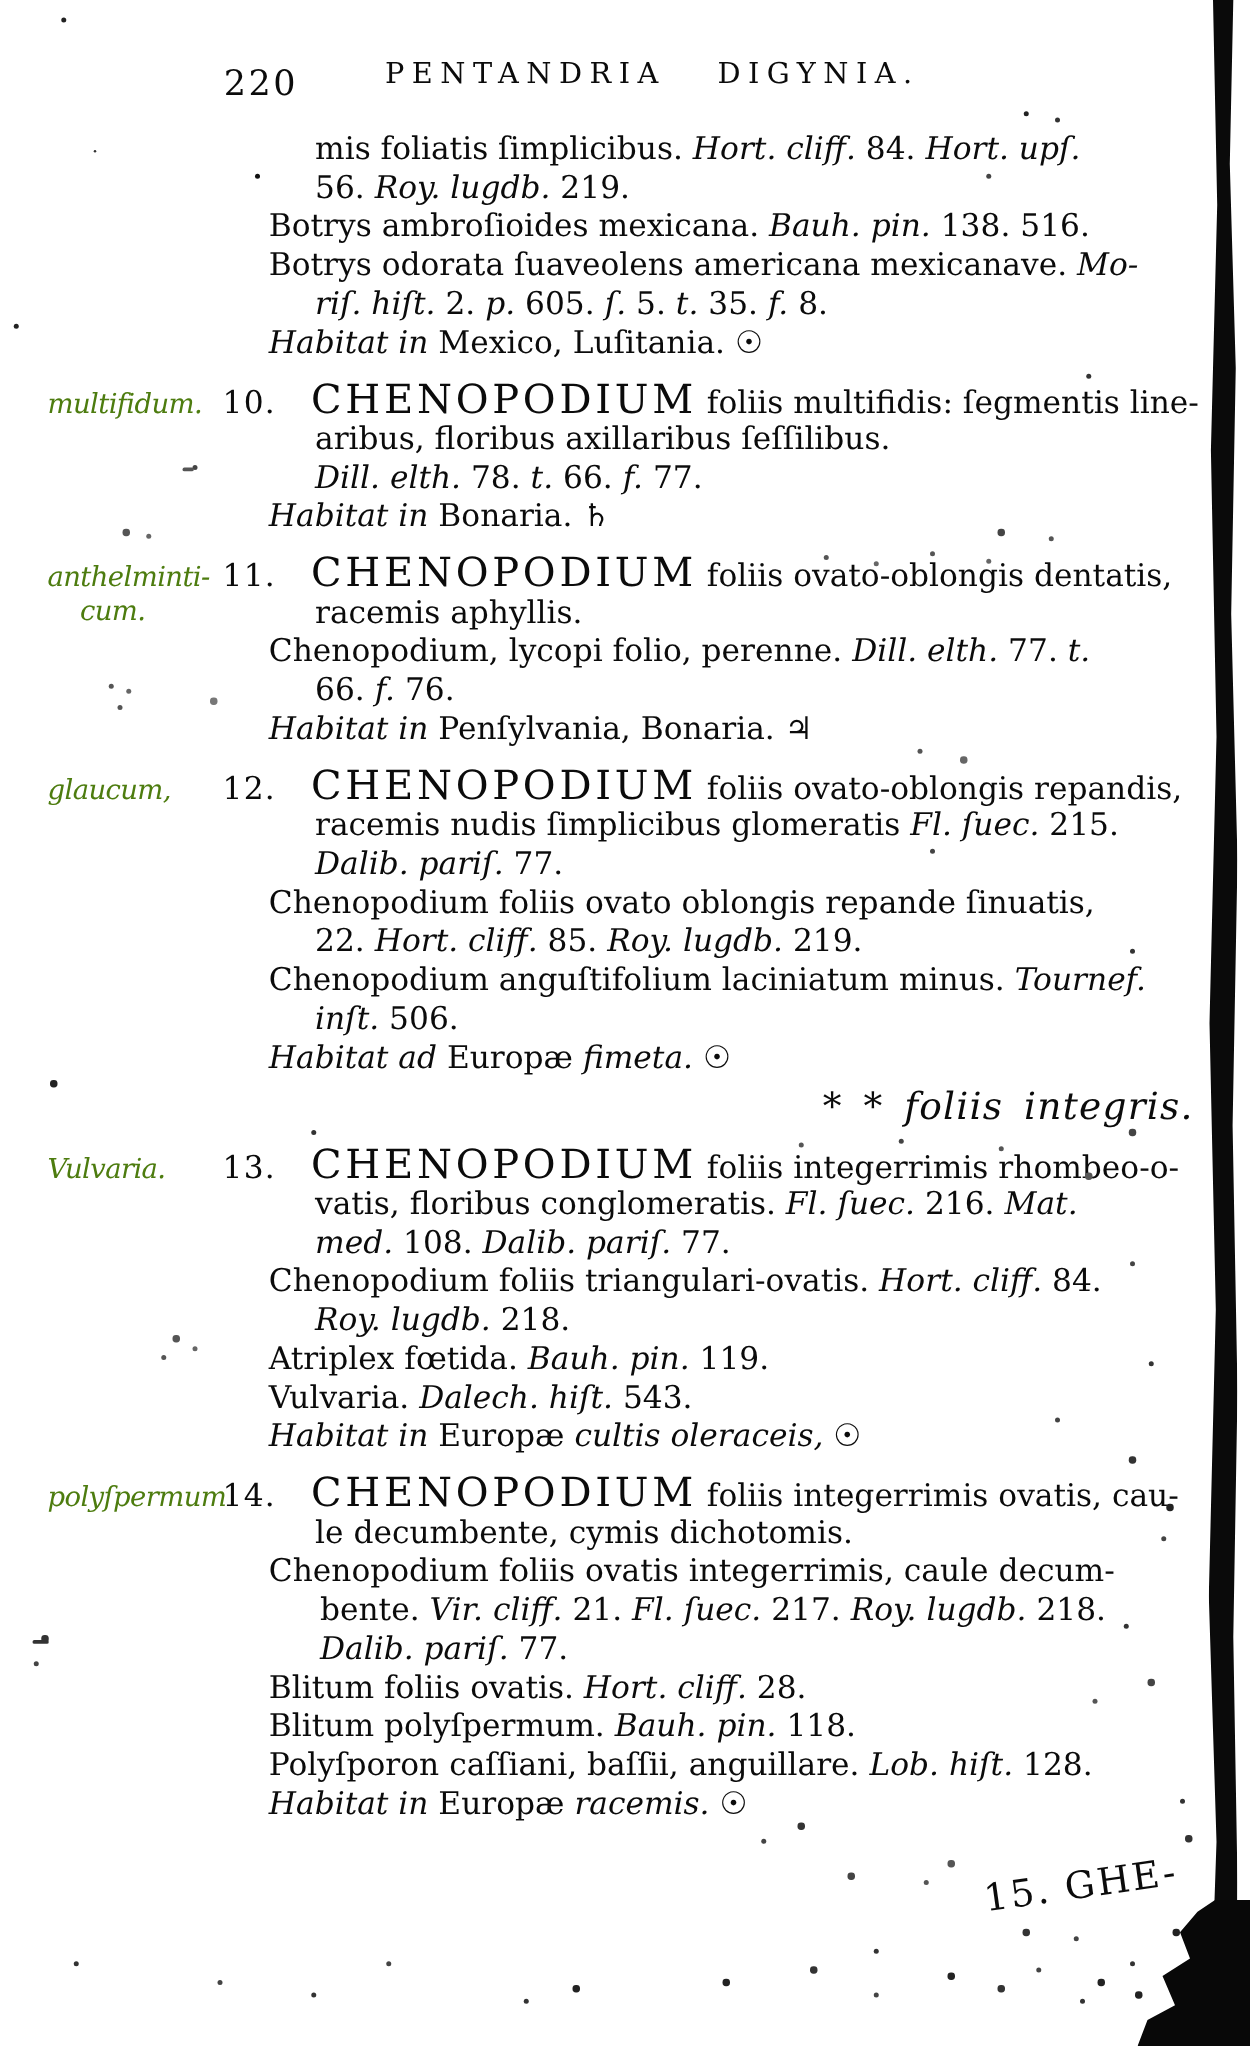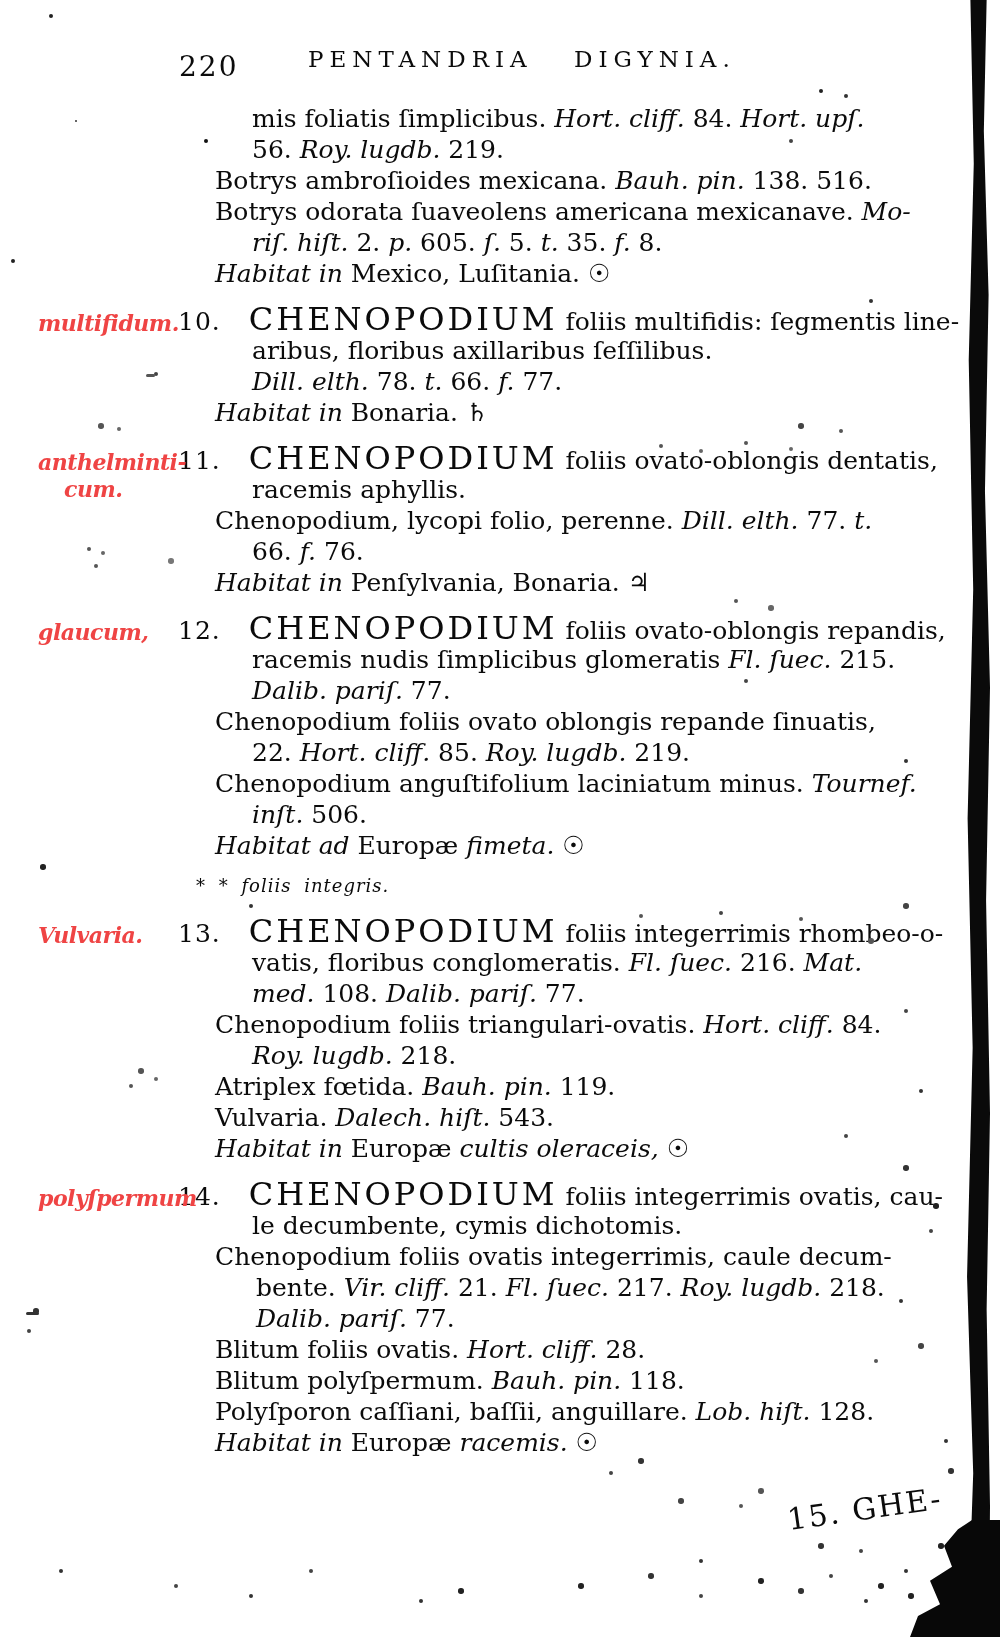--- a/index.html
+++ b/index.html
@@ -28,28 +28,28 @@
     font-size:25px;
   }
   .entry{position:relative;}
   .entry:not(:first-child){margin-top:15px;}
   .divider-row{margin-top:9px;position:relative;}
   .line{line-height:31px;height:31px;white-space:nowrap;}
   .ind-num{padding-left:8px;}
   .ind-syn{padding-left:45px;}
   .ind-cont{padding-left:82px;}
   .ind-deep{padding-left:86px;}
-  .ind-center{text-align:left;padding-left:26px;font-size:18px;letter-spacing:1px;word-spacing:6px;}
+  .ind-center{text-align:right;padding-left:26px;font-size:30px;letter-spacing:1px;word-spacing:6px;}
   .it{font-style:italic;}
   .genus{font-size:32px;letter-spacing:3px;}
   .num{letter-spacing:1px;padding-right:28px;}
   .margin-label{
     position:absolute;left:-132px;top:6px;width:140px;
-    font-size:22px;font-style:italic;font-weight:bold;
-    line-height:27px;letter-spacing:-0.5px;color:#ef4444;
+    font-size:22px;font-style:italic;font-weight:normal;
+    line-height:27px;letter-spacing:-0.5px;color:#4d7c0f;
     white-space:nowrap;
   }
   .margin-label.ml2{top:33px;padding-left:26px;}
   
   .catchword{
     position:absolute;left:790px;top:1502px;
     font-size:30px;letter-spacing:2px;
     transform:rotate(-8deg);transform-origin:left bottom;
     white-space:nowrap;
   }

